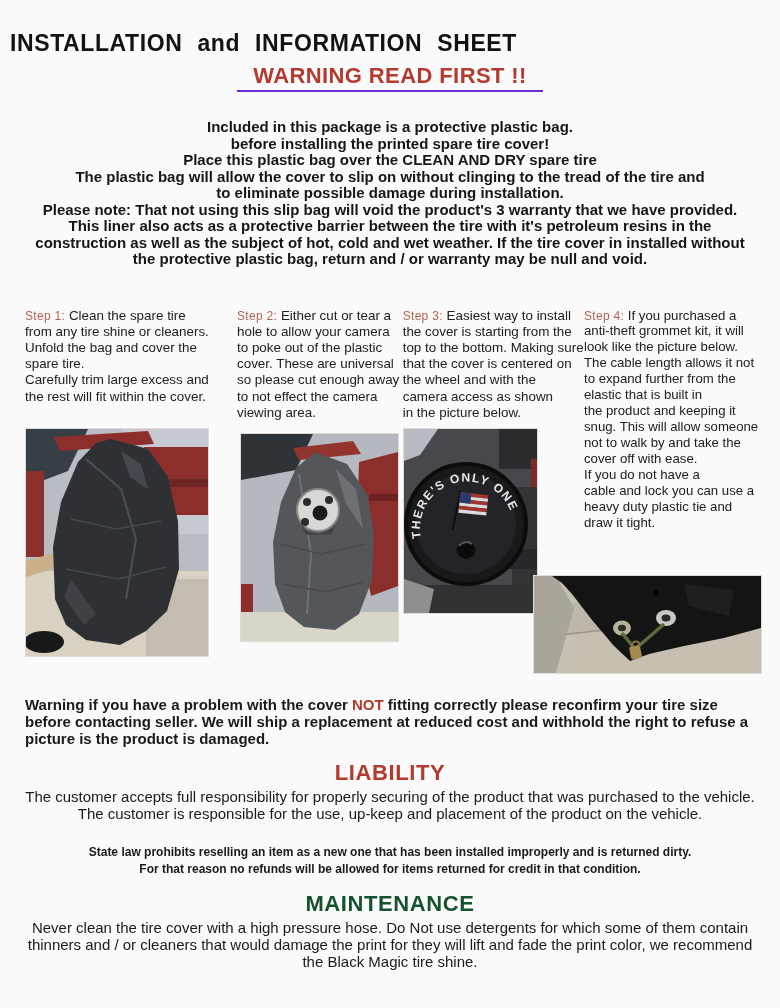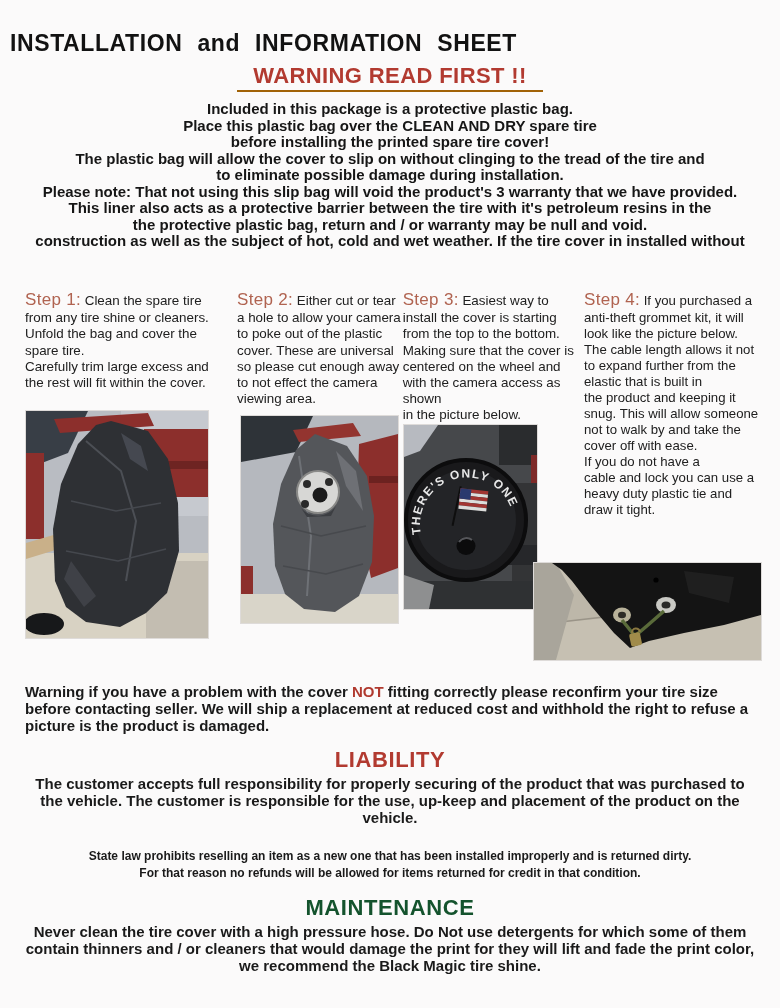--- a/index.html
+++ b/index.html
@@ -18,24 +18,24 @@
     font-size:23px; font-weight:bold;
     letter-spacing:0.6px; word-spacing:8px;
     color:#121212;
   }
   .warn-wrap { text-align:center; margin-top:6px; }
   .warn-head {
     display:inline-block;
     font-size:22px; font-weight:bold;
     letter-spacing:0.4px;
     padding:0 16px 1px 16px;
-    border-bottom:2px solid #a16207;
+    border-bottom:2px solid #6d28d9;
   }
   .intro {
-    margin-top:9px;
+    margin-top:27px;
     text-align:center;
     font-size:15px; font-weight:bold;
     line-height:16.5px;
     color:#161616;
   }
 
   .steps {
     display:flex;
     justify-content:space-between;
     align-items:flex-start;
@@ -48,40 +48,40 @@
   .c4 { width:176px;gap:44px; }
   .step-text {
     margin:0;
     font-size:13.4px;
     line-height:1.21;
     white-space:pre-line;
     color:#202020;
   }
   .c1 .step-text, .c2 .step-text, .c3 .step-text { min-height:120px; }
   .c4 .step-text { min-height:204px; font-size:13.2px; }
-  .step-label { font-size:17px; letter-spacing:0.3px; }
+  .step-label { font-size:12px; letter-spacing:0.3px; }
 
   .photo { border:1px solid #dedbd9; background:#fff; display:block; }
   .photo4 { margin-left:-51px; }
 
   .fit-warning {
     margin:22px 22px 0 25px;
     font-size:15px; font-weight:bold;
     line-height:17px;
   }
   .section-head {
     margin:13px 0 2px;
     text-align:center;
     font-size:22px; font-weight:bold;
     letter-spacing:0.6px;
   }
   .center-para {
     margin:2px 25px 0;
     text-align:center;
-    font-size:15px; font-weight:bold;
+    font-size:15px; font-weight:normal;
     line-height:17px;
   }
   .state-law {
     margin:22px auto 0;
     max-width:608px;
     text-align:center;
     font-size:12px; font-weight:bold;
     line-height:17px;
   }
   .maint-body { margin:2px 16px 0; }
@@ -92,28 +92,28 @@
 <div class="page">
 
   <h1 class="title">INSTALLATION and INFORMATION SHEET</h1>
 
   <div class="warn-wrap">
     <span class="warn-head" style="color:#b23a30;">WARNING READ FIRST !!</span>
   </div>
 
   <div class="intro">
     <div>Included in this package is a protective plastic bag.</div>
+    <div>before installing the printed spare tire cover!</div>
     <div>Place this plastic bag over the CLEAN AND DRY spare tire</div>
-    <div>before installing the printed spare tire cover!</div>
     <div>The plastic bag will allow the cover to slip on without clinging to the tread of the tire and</div>
     <div>to eliminate possible damage during installation.</div>
     <div>Please note: That not using this slip bag will void the product's 3 warranty that we have provided.</div>
     <div>This liner also acts as a protective barrier between the tire with it's petroleum resins in the</div>
+    <div>construction as well as the subject of hot, cold and wet weather.  If the tire cover in installed without</div>
     <div>the protective plastic bag, return and / or warranty may be null and void.</div>
-    <div>construction as well as the subject of hot, cold and wet weather.  If the tire cover in installed without</div>
   </div>
 
   <div class="steps">
 
     <div class="step-col c1">
       <p class="step-text"><span class="step-label" style="color:#b06350;">Step 1:</span> <span>Clean the spare tire from any tire shine or cleaners.
 Unfold the bag and cover the spare tire.
 Carefully trim large excess and the rest will fit within the cover.</span></p>
       <svg class="photo" width="182" height="227" viewBox="0 0 182 227">
         <rect x="0" y="0" width="182" height="227" fill="#b9bcc2"></rect>

